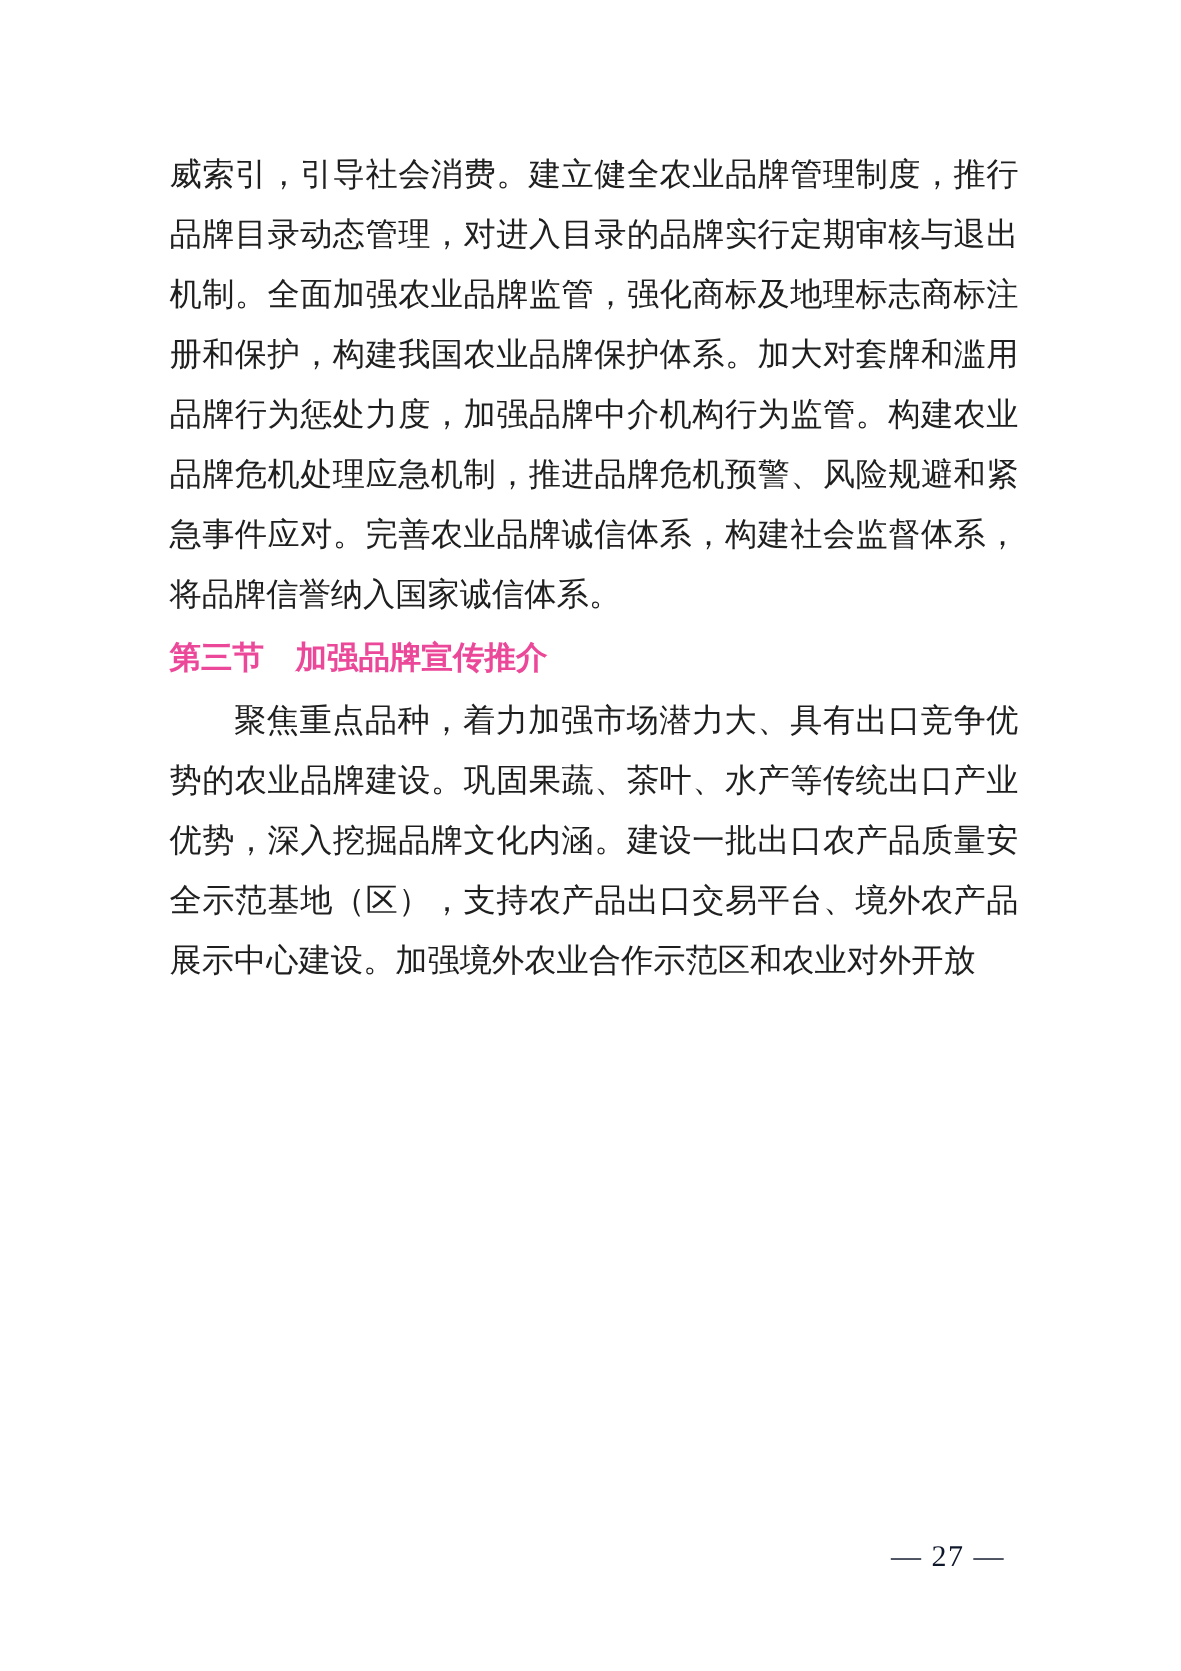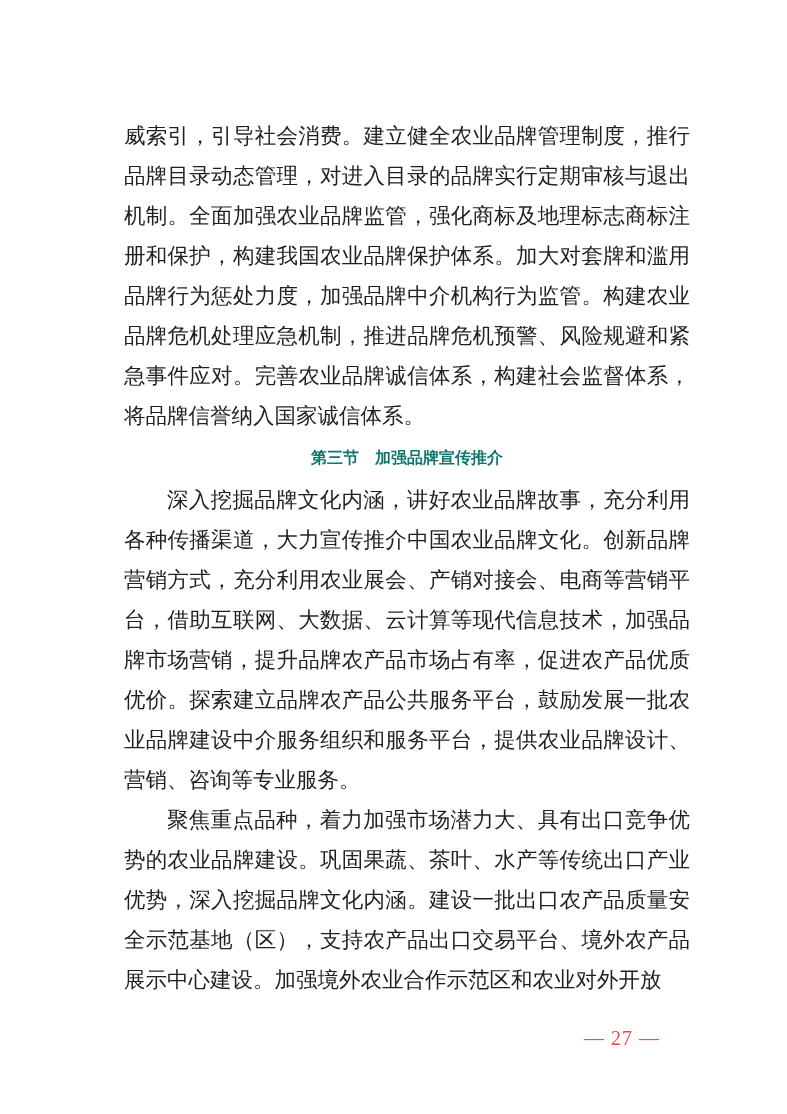--- a/index.html
+++ b/index.html
@@ -15,59 +15,56 @@
   }
   .page {
     position: relative;
     width: 787px;
     height: 1114px;
     background: #ffffff;
     overflow: hidden;
   }
   .body-col {
     position: absolute;
-    left: 124px;
+    left: 113px;
     top: 96px;
     width: 566px;
-    margin-top: 20px;
   }
   .para {
     font-size: 21.5px;
     line-height: 40px;
     text-align: justify;
     text-align-last: left;
     margin: 0;
     color: #1f1f1f;
   }
   .para.indent {
     text-indent: 2em;
   }
   .heading {
-    font-size: 16px;
+    font-size: 21px;
     line-height: 40px;
     font-weight: bold;
-    text-align: center;
     margin: 2px 0;
-    color: #0f766e;
+    color: #ec4899;
   }
   .page-number {
     position: absolute;
     top: 1026px;
-    right: 127px;
+    right: 117px;
     font-size: 20px;
     line-height: 24px;
-    color: #ef4444;
+    color: #0f172a;
     letter-spacing: 1px;
   }
 </style>
 </head>
 <body>
 
 <div class="page">
   <div class="body-col">
 
   <div class="para">威索引，引导社会消费。建立健全农业品牌管理制度，推行品牌目录动态管理，对进入目录的品牌实行定期审核与退出机制。全面加强农业品牌监管，强化商标及地理标志商标注册和保护，构建我国农业品牌保护体系。加大对套牌和滥用品牌行为惩处力度，加强品牌中介机构行为监管。构建农业品牌危机处理应急机制，推进品牌危机预警、风险规避和紧急事件应对。完善农业品牌诚信体系，构建社会监督体系，将品牌信誉纳入国家诚信体系。</div>
       <div class="heading">第三节　加强品牌宣传推介</div>
-      <div class="para indent">深入挖掘品牌文化内涵，讲好农业品牌故事，充分利用各种传播渠道，大力宣传推介中国农业品牌文化。创新品牌营销方式，充分利用农业展会、产销对接会、电商等营销平台，借助互联网、大数据、云计算等现代信息技术，加强品牌市场营销，提升品牌农产品市场占有率，促进农产品优质优价。探索建立品牌农产品公共服务平台，鼓励发展一批农业品牌建设中介服务组织和服务平台，提供农业品牌设计、营销、咨询等专业服务。</div>
       <div class="para indent">聚焦重点品种，着力加强市场潜力大、具有出口竞争优势的农业品牌建设。巩固果蔬、茶叶、水产等传统出口产业优势，深入挖掘品牌文化内涵。建设一批出口农产品质量安全示范基地（区），支持农产品出口交易平台、境外农产品展示中心建设。加强境外农业合作示范区和农业对外开放</div>
     </div>
   <div class="page-number">— 27 —</div>
 </div>
 
 </body></html>

